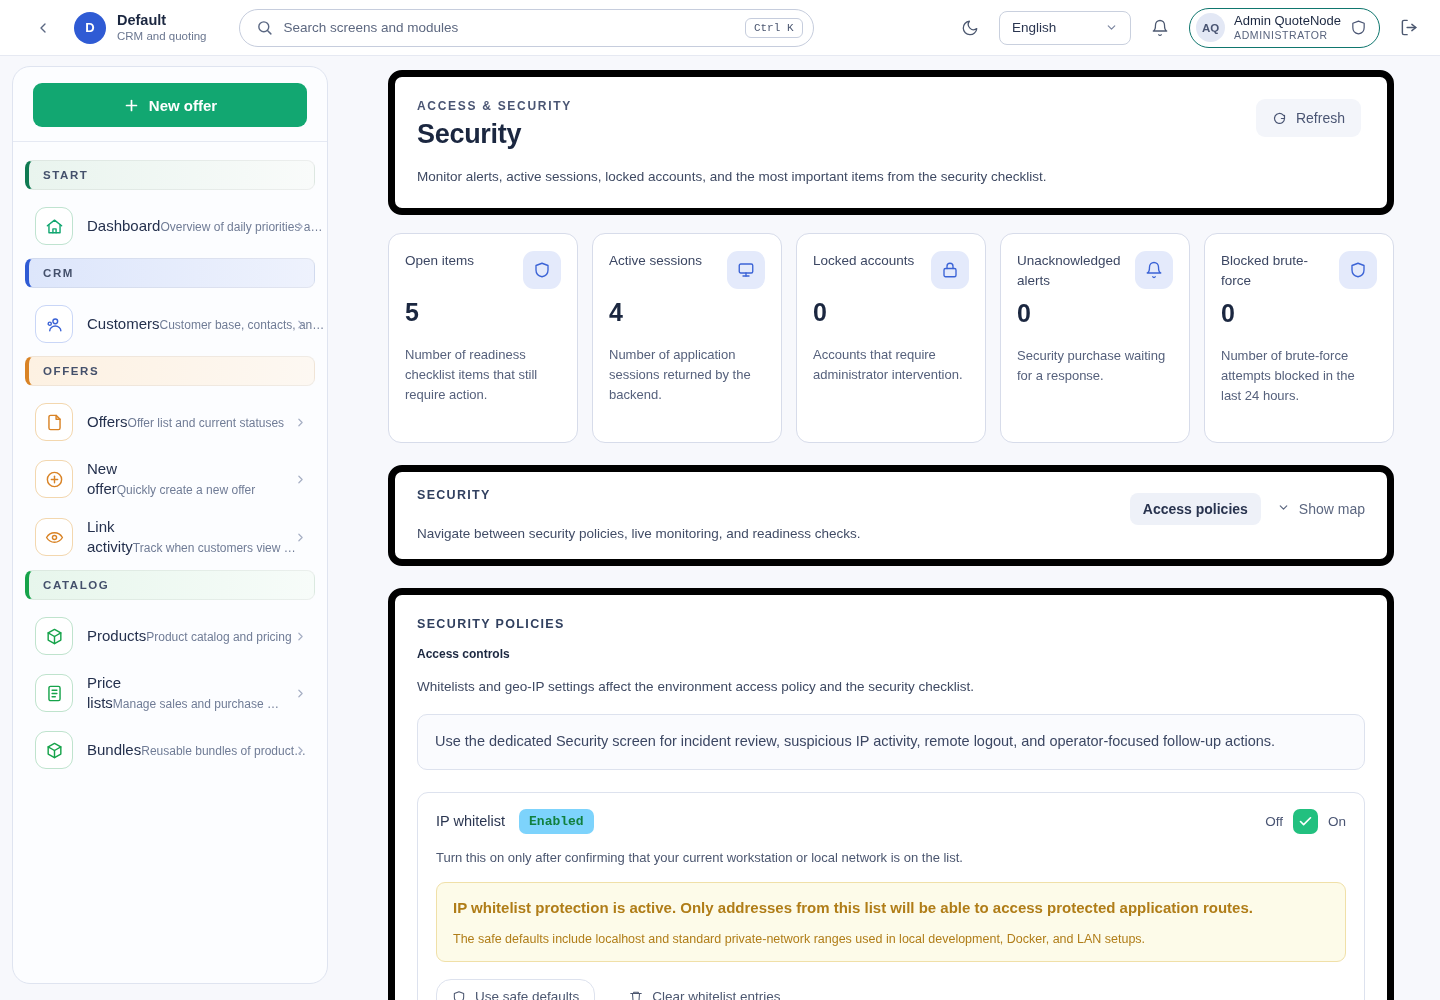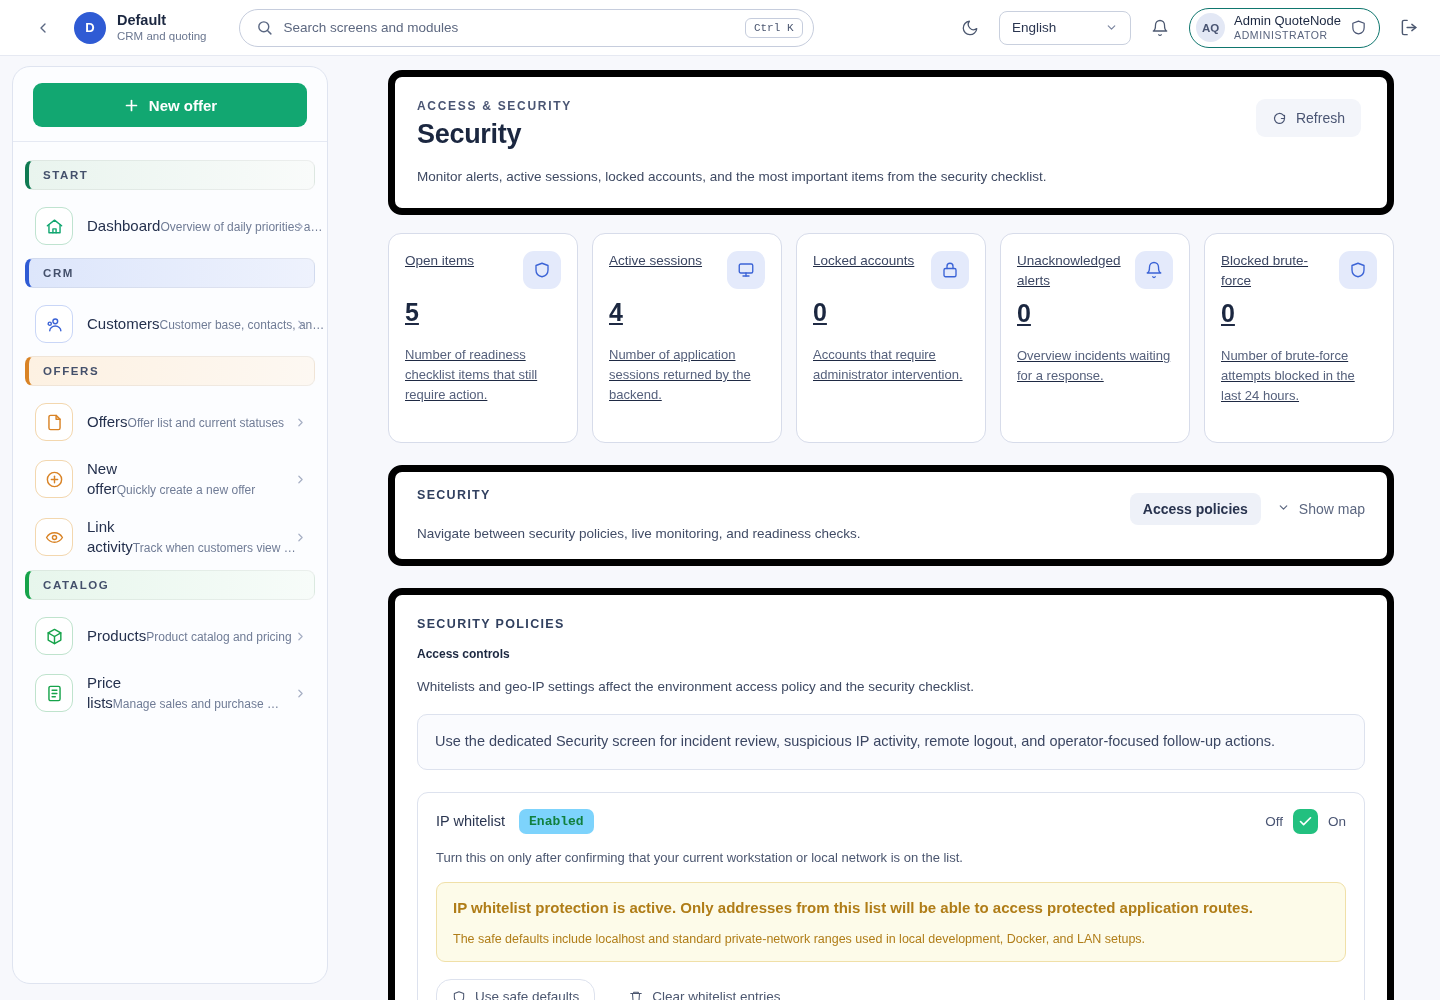--- a/index.html
+++ b/index.html
@@ -183,21 +183,20 @@
     display: flex; align-items: center; gap: 9px;
     padding: 0 16px; cursor: pointer; align-self: flex-start;
   }
 
   
   .kpi-row { display: flex; gap: 14px; margin-top: 18px; }
   .kpi-card {
     flex: 1; background: #fff; border: 1px solid #d7dcea;
     border-radius: 13px; padding: 17px 16px 18px 16px;
     min-height: 210px;
-    text-decoration: underline;
   }
   .kpi-top { display: flex; align-items: flex-start; gap: 8px; }
   .kpi-label { flex: 1; font-size: 13.5px; color: #3c4763; line-height: 1.45; }
   .kpi-badge {
     width: 38px; height: 38px; border-radius: 11px; flex-shrink: 0;
     background: #e4eafb; color: #3b63d6;
     display: flex; align-items: center; justify-content: center;
   }
   .kpi-value { font-size: 25px; font-weight: 700; color: #1b2740; margin-top: 9px; }
   .kpi-desc { font-size: 13px; color: #56617c; margin-top: 18px; line-height: 1.55; }
@@ -452,20 +451,35 @@
           <div class="nav-item">
             <span class="nav-ico ico-green2">
               <svg width="19" height="19" viewBox="0 0 24 24" fill="none" stroke="currentColor" stroke-width="1.8" stroke-linecap="round" stroke-linejoin="round">
                 <rect x="5" y="3" width="14" height="18" rx="2"></rect>
                 <line x1="9" y1="8" x2="15" y2="8"></line>
                 <line x1="9" y1="12" x2="15" y2="12"></line>
                 <line x1="9" y1="16" x2="13" y2="16"></line>
               </svg>
             </span>
             <span class="nav-text"><span class="nav-title">Price lists</span><span class="nav-desc">Manage sales and purchase …</span></span>
+            <span class="nav-chev">
+              <svg width="13" height="13" viewBox="0 0 24 24" fill="none" stroke="currentColor" stroke-width="2.2" stroke-linecap="round" stroke-linejoin="round">
+                <polyline points="9 6 15 12 9 18"></polyline>
+              </svg>
+            </span>
+          </div>
+          <div class="nav-item">
+            <span class="nav-ico ico-green2">
+              <svg width="19" height="19" viewBox="0 0 24 24" fill="none" stroke="currentColor" stroke-width="1.8" stroke-linecap="round" stroke-linejoin="round">
+                <path d="M12 3l8 4.5v9L12 21l-8-4.5v-9z"></path>
+                <path d="M4 7.5l8 4.5 8-4.5"></path>
+                <path d="M12 12v9"></path>
+              </svg>
+            </span>
+            <span class="nav-text"><span class="nav-title">Bundles</span><span class="nav-desc">Reusable bundles of product…</span></span>
             <span class="nav-chev">
               <svg width="13" height="13" viewBox="0 0 24 24" fill="none" stroke="currentColor" stroke-width="2.2" stroke-linecap="round" stroke-linejoin="round">
                 <polyline points="9 6 15 12 9 18"></polyline>
               </svg>
             </span>
           </div>
         </div>
     </div>
   </div>
 
@@ -532,21 +546,21 @@
           <div class="kpi-top">
             <div class="kpi-label">Unacknowledged alerts</div>
             <div class="kpi-badge">
               <svg width="18" height="18" viewBox="0 0 24 24" fill="none" stroke="currentColor" stroke-width="1.8" stroke-linecap="round" stroke-linejoin="round">
                 <path d="M18 8a6 6 0 0 0-12 0c0 7-3 8-3 8h18s-3-1-3-8"></path>
                 <path d="M13.7 21a2 2 0 0 1-3.4 0"></path>
               </svg>
             </div>
           </div>
           <div class="kpi-value">0</div>
-          <div class="kpi-desc">Overview incidents waiting for a response.</div>
+          <div class="kpi-desc">Security purchase waiting for a response.</div>
         </div>
         <div class="kpi-card">
           <div class="kpi-top">
             <div class="kpi-label">Blocked brute-force</div>
             <div class="kpi-badge">
               <svg width="18" height="18" viewBox="0 0 24 24" fill="none" stroke="currentColor" stroke-width="1.8" stroke-linejoin="round">
                 <path d="M12 3l8 3v6c0 5-3.4 8.2-8 9-4.6-.8-8-4-8-9V6z"></path>
               </svg>
             </div>
           </div>

